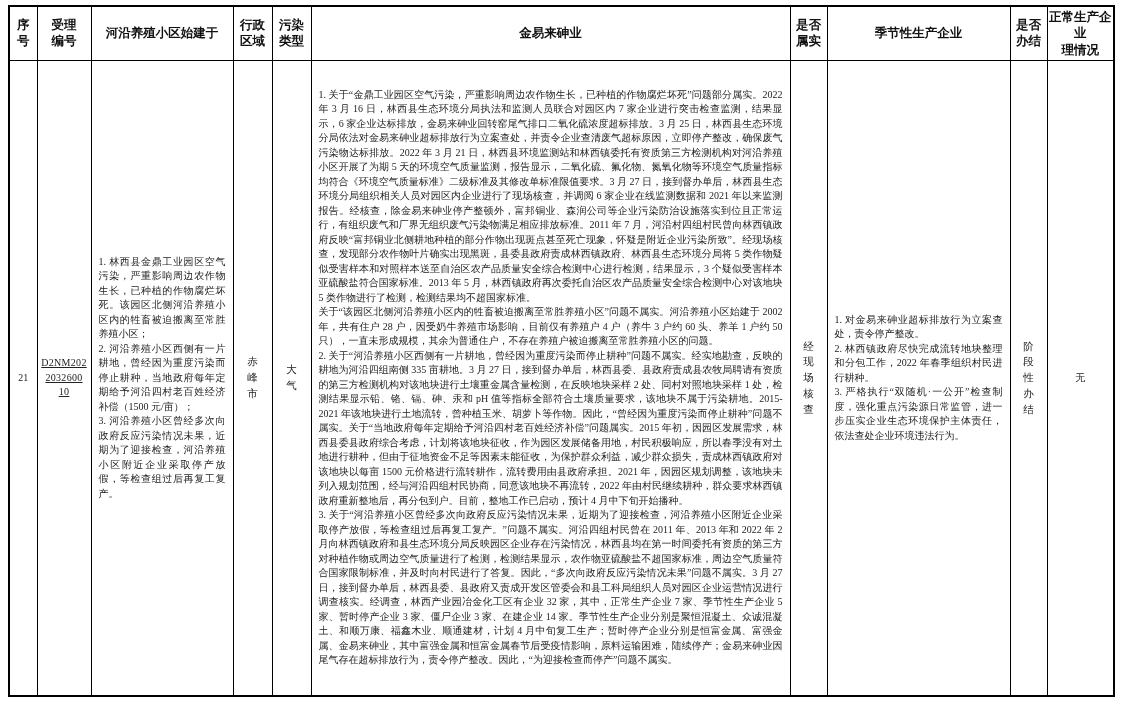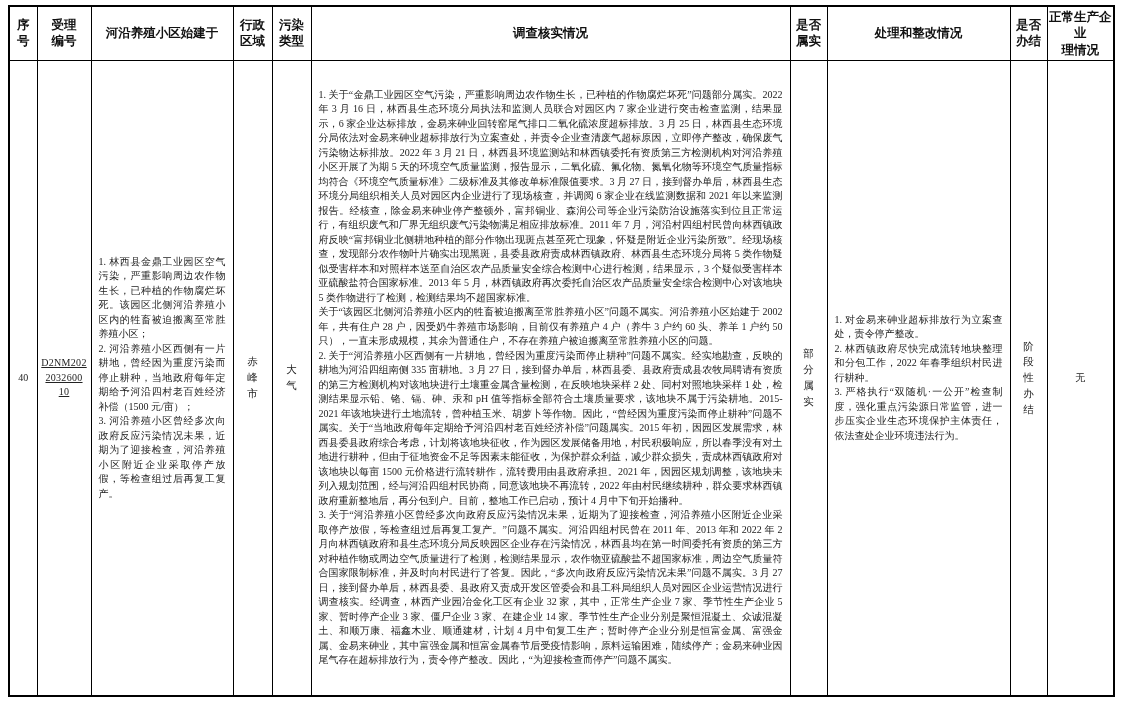--- a/index.html
+++ b/index.html
@@ -97,46 +97,46 @@
       <tr>
         <th>序
 号</th>
         <th>受理
 编号</th>
         <th>河沿养殖小区始建于</th>
         <th>行政
 区域</th>
         <th>污染
 类型</th>
-        <th>调查核实情况</th>
+        <th>金易来砷业</th>
         <th>是否
 属实</th>
-        <th>处理和整改情况</th>
+        <th>季节性生产企业</th>
         <th>是否
 办结</th>
         <th>正常生产企业
 理情况</th>
       </tr>
     </thead>
     <tbody>
       <tr>
-        <td class="center-cell">40</td>
+        <td class="center-cell">21</td>
         <td class="center-cell case-no">D2NM202
 2032600
 10</td>
         <td class="text-cell">1. 林西县金鼎工业园区空气污染，严重影响周边农作物生长，已种植的作物腐烂坏死。该园区北侧河沿养殖小区内的牲畜被迫搬离至常胜养殖小区；
 2. 河沿养殖小区西侧有一片耕地，曾经因为重度污染而停止耕种，当地政府每年定期给予河沿四村老百姓经济补偿（1500 元/亩）；
 3. 河沿养殖小区曾经多次向政府反应污染情况未果，近期为了迎接检查，河沿养殖小区附近企业采取停产放假，等检查组过后再复工复产。</td>
         <td class="center-cell"><span class="vtext">赤峰市</span></td>
         <td class="center-cell"><span class="vtext">大气</span></td>
         <td class="text-cell">1. 关于“金鼎工业园区空气污染，严重影响周边农作物生长，已种植的作物腐烂坏死”问题部分属实。2022 年 3 月 16 日，林西县生态环境分局执法和监测人员联合对园区内 7 家企业进行突击检查监测，结果显示，6 家企业达标排放，金易来砷业回转窑尾气排口二氧化硫浓度超标排放。3 月 25 日，林西县生态环境分局依法对金易来砷业超标排放行为立案查处，并责令企业查清废气超标原因，立即停产整改，确保废气污染物达标排放。2022 年 3 月 21 日，林西县环境监测站和林西镇委托有资质第三方检测机构对河沿养殖小区开展了为期 5 天的环境空气质量监测，报告显示，二氧化硫、氟化物、氮氧化物等环境空气质量指标均符合《环境空气质量标准》二级标准及其修改单标准限值要求。3 月 27 日，接到督办单后，林西县生态环境分局组织相关人员对园区内企业进行了现场核查，并调阅 6 家企业在线监测数据和 2021 年以来监测报告。经核查，除金易来砷业停产整顿外，富邦铜业、森润公司等企业污染防治设施落实到位且正常运行，有组织废气和厂界无组织废气污染物满足相应排放标准。2011 年 7 月，河沿村四组村民曾向林西镇政府反映“富邦铜业北侧耕地种植的部分作物出现斑点甚至死亡现象，怀疑是附近企业污染所致”。经现场核查，发现部分农作物叶片确实出现黑斑，县委县政府责成林西镇政府、林西县生态环境分局将 5 类作物疑似受害样本和对照样本送至自治区农产品质量安全综合检测中心进行检测，结果显示，3 个疑似受害样本亚硫酸盐符合国家标准。2013 年 5 月，林西镇政府再次委托自治区农产品质量安全综合检测中心对该地块 5 类作物进行了检测，检测结果均不超国家标准。
 关于“该园区北侧河沿养殖小区内的牲畜被迫搬离至常胜养殖小区”问题不属实。河沿养殖小区始建于 2002 年，共有住户 28 户，因受奶牛养殖市场影响，目前仅有养殖户 4 户（养牛 3 户约 60 头、养羊 1 户约 50 只），一直未形成规模，其余为普通住户，不存在养殖户被迫搬离至常胜养殖小区的问题。
 2. 关于“河沿养殖小区西侧有一片耕地，曾经因为重度污染而停止耕种”问题不属实。经实地勘查，反映的耕地为河沿四组南侧 335 亩耕地。3 月 27 日，接到督办单后，林西县委、县政府责成县农牧局聘请有资质的第三方检测机构对该地块进行土壤重金属含量检测，在反映地块采样 2 处、同村对照地块采样 1 处，检测结果显示铅、铬、镉、砷、汞和 pH 值等指标全部符合土壤质量要求，该地块不属于污染耕地。2015-2021 年该地块进行土地流转，曾种植玉米、胡萝卜等作物。因此，“曾经因为重度污染而停止耕种”问题不属实。关于“当地政府每年定期给予河沿四村老百姓经济补偿”问题属实。2015 年初，因园区发展需求，林西县委县政府综合考虑，计划将该地块征收，作为园区发展储备用地，村民积极响应，所以春季没有对土地进行耕种，但由于征地资金不足等因素未能征收，为保护群众利益，减少群众损失，责成林西镇政府对该地块以每亩 1500 元价格进行流转耕作，流转费用由县政府承担。2021 年，因园区规划调整，该地块未列入规划范围，经与河沿四组村民协商，同意该地块不再流转，2022 年由村民继续耕种，群众要求林西镇政府重新整地后，再分包到户。目前，整地工作已启动，预计 4 月中下旬开始播种。
 3. 关于“河沿养殖小区曾经多次向政府反应污染情况未果，近期为了迎接检查，河沿养殖小区附近企业采取停产放假，等检查组过后再复工复产。”问题不属实。河沿四组村民曾在 2011 年、2013 年和 2022 年 2 月向林西镇政府和县生态环境分局反映园区企业存在污染情况，林西县均在第一时间委托有资质的第三方对种植作物或周边空气质量进行了检测，检测结果显示，农作物亚硫酸盐不超国家标准，周边空气质量符合国家限制标准，并及时向村民进行了答复。因此，“多次向政府反应污染情况未果”问题不属实。3 月 27 日，接到督办单后，林西县委、县政府又责成开发区管委会和县工科局组织人员对园区企业运营情况进行调查核实。经调查，林西产业园冶金化工区有企业 32 家，其中，正常生产企业 7 家、季节性生产企业 5 家、暂时停产企业 3 家、僵尸企业 3 家、在建企业 14 家。季节性生产企业分别是聚恒混凝土、众诚混凝土、和顺万康、福鑫木业、顺通建材，计划 4 月中旬复工生产；暂时停产企业分别是恒富金属、富强金属、金易来砷业，其中富强金属和恒富金属春节后受疫情影响，原料运输困难，陆续停产；金易来砷业因尾气存在超标排放行为，责令停产整改。因此，“为迎接检查而停产”问题不属实。</td>
-        <td class="center-cell"><span class="vtext">部分属实</span></td>
+        <td class="center-cell"><span class="vtext">经现场核查</span></td>
         <td class="text-cell">1. 对金易来砷业超标排放行为立案查处，责令停产整改。
 2. 林西镇政府尽快完成流转地块整理和分包工作，2022 年春季组织村民进行耕种。
 3. 严格执行“双随机·一公开”检查制度，强化重点污染源日常监管，进一步压实企业生态环境保护主体责任，依法查处企业环境违法行为。</td>
         <td class="center-cell"><span class="vtext">阶段性办结</span></td>
         <td class="center-cell">无</td>
       </tr>
     </tbody>
   </table>
 </div>
 

